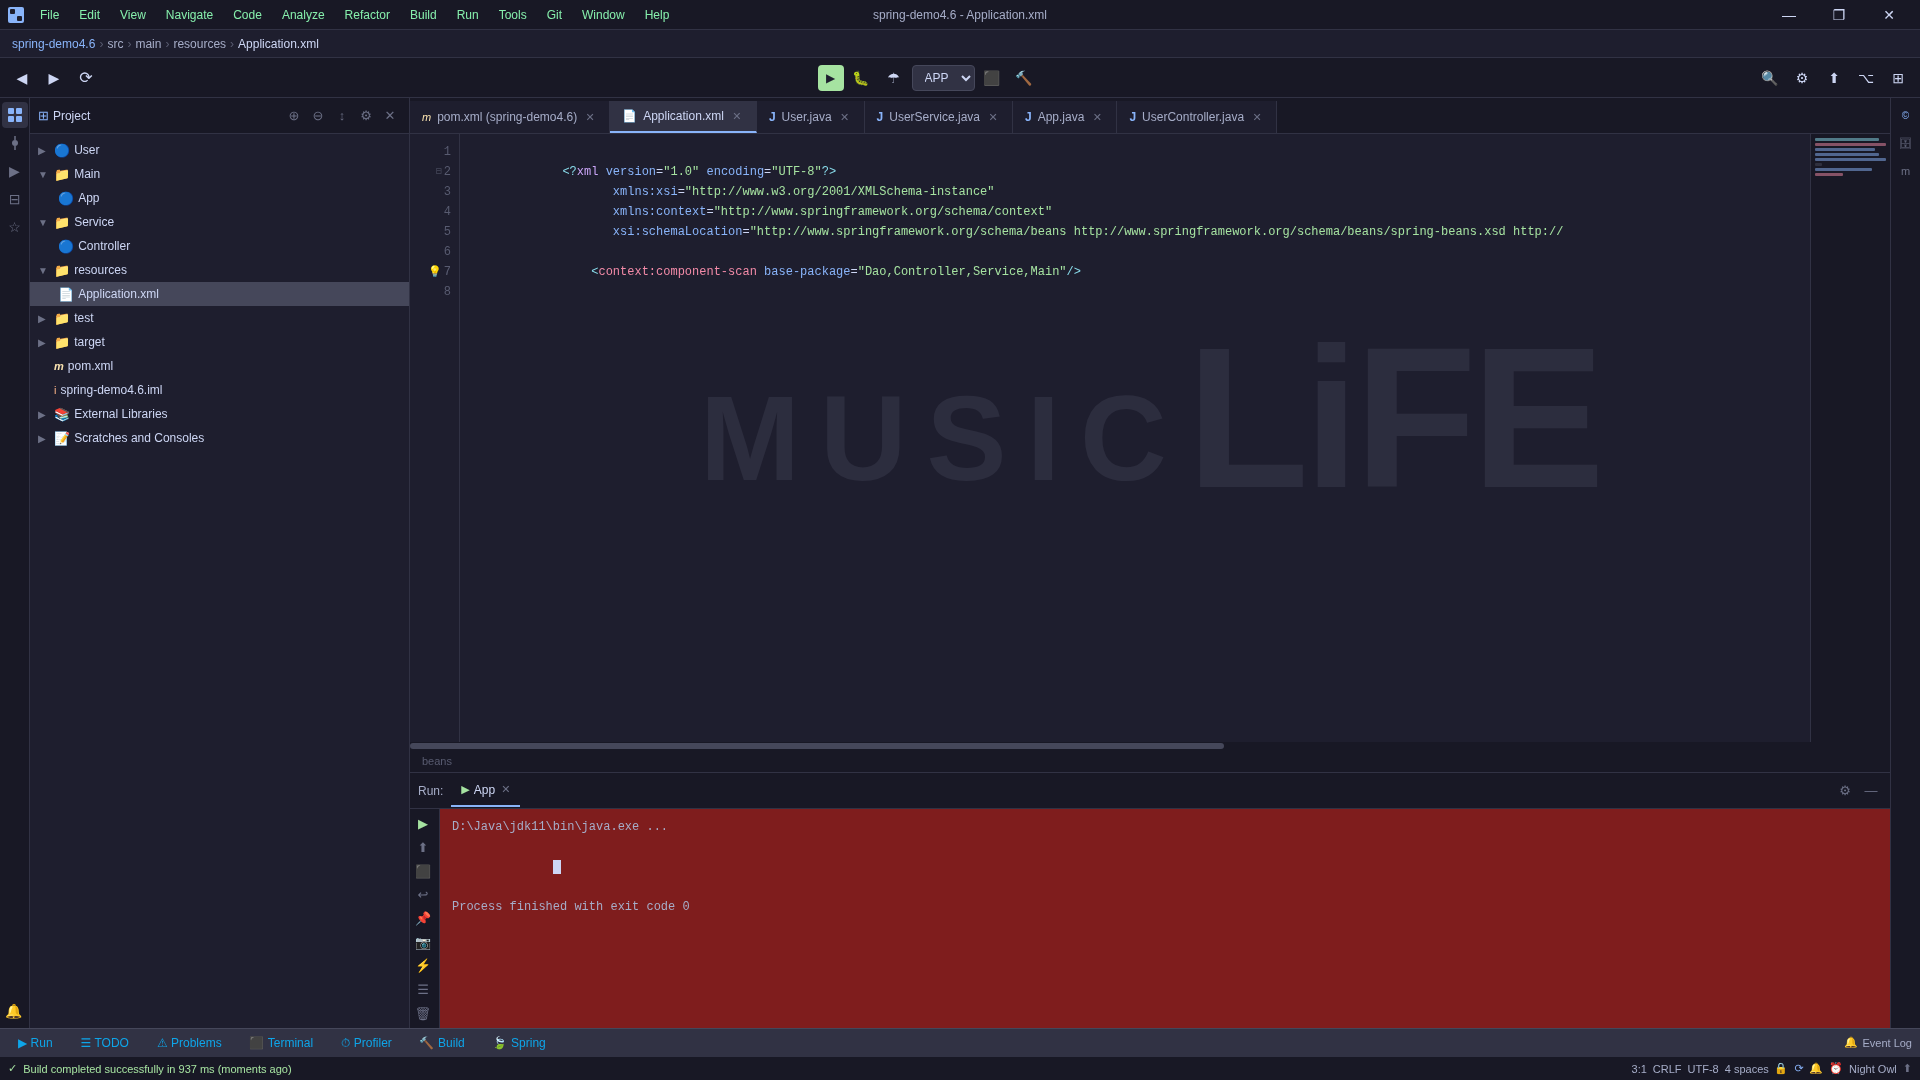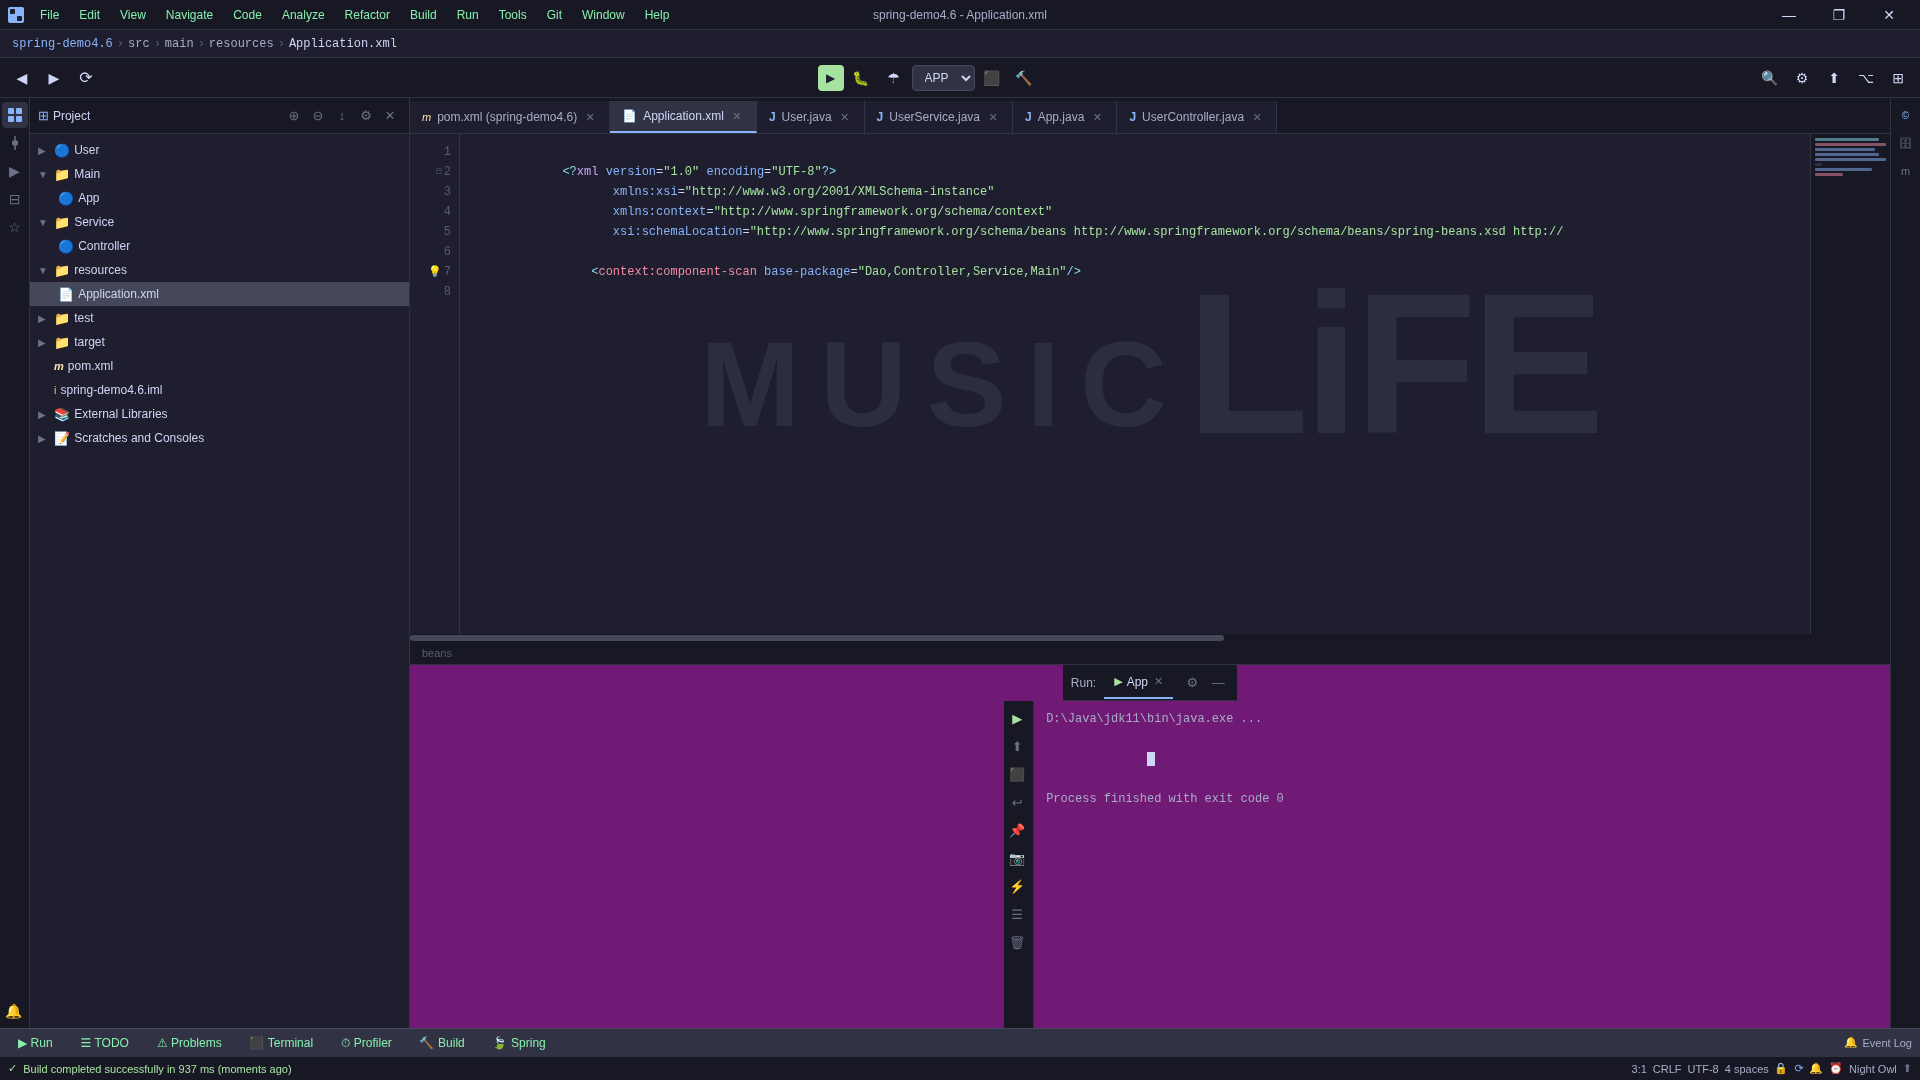--- a/index.html
+++ b/index.html
@@ -77,21 +77,20 @@
     .path-bar {
       height: 28px;
       background: #1e1e2e;
       display: flex;
       align-items: center;
       padding: 0 12px;
       gap: 4px;
       color: #a6adc8;
       font-size: 12px;
       border-bottom: 1px solid #313244;
-      font-family: Liberation Mono, monospace;
     }
     .path-sep { color: #585b70; }
 
     
     .toolbar {
       height: 40px;
       background: #181825;
       display: flex;
       align-items: center;
       padding: 0 8px;
@@ -345,26 +344,25 @@
       display: flex;
       flex-direction: column;
       align-items: center;
       padding: 4px 0;
       gap: 2px;
       border-left: 1px solid #313244;
     }
 
     
     .run-panel {
-      height: 364px;
-      background: #701a75;
+      height: 256px;
+      background: #7f1d1d;
       border-top: 1px solid #313244;
       display: flex;
       flex-direction: column;
-      align-items: center;
     }
     .run-panel-header {
       height: 36px;
       background: #181825;
       display: flex;
       align-items: center;
       padding: 0 8px;
       gap: 8px;
       border-bottom: 1px solid #313244;
     }
@@ -455,21 +453,21 @@
       border-top: 1px solid #45475a;
     }
     .bottom-tab {
       display: flex;
       align-items: center;
       gap: 4px;
       padding: 2px 10px;
       border-radius: 3px;
       cursor: pointer;
       font-size: 12px;
-      color: #86efac;
+      color: #0ea5e9;
     }
     .bottom-spacer { flex: 1; }
     .bottom-status-right {
       display: flex;
       align-items: center;
       gap: 12px;
       font-size: 11px;
       color: #a6adc8;
     }
     .status-item {

